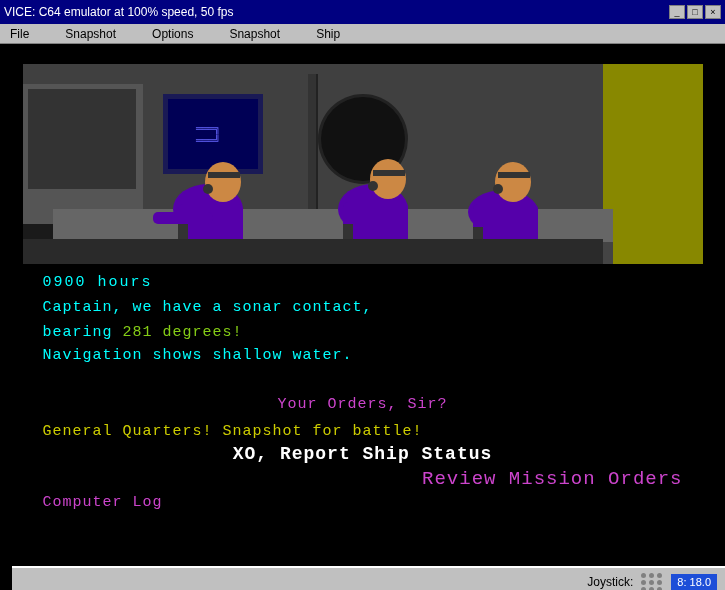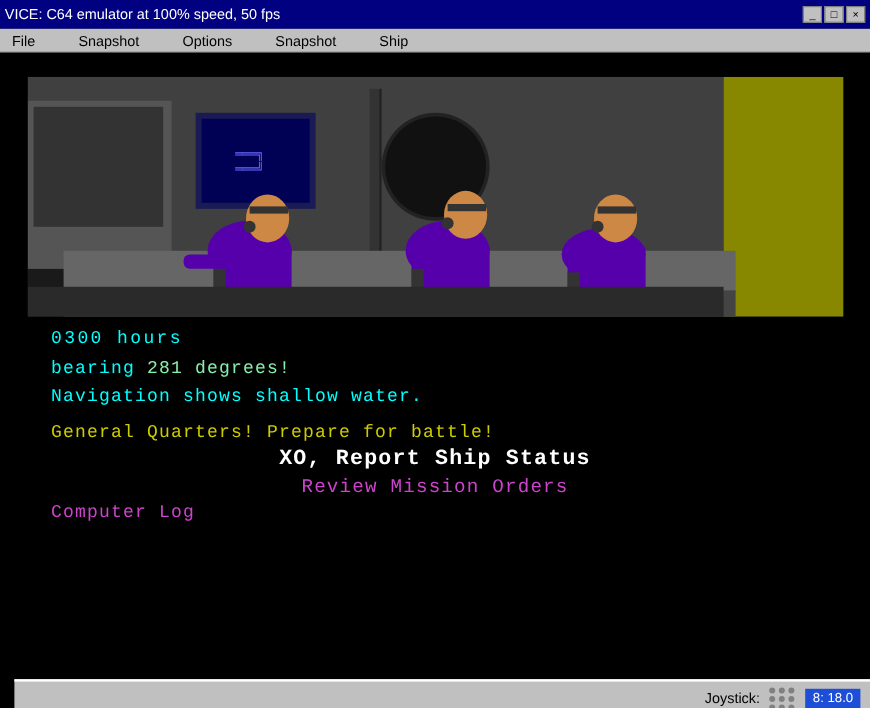--- a/index.html
+++ b/index.html
@@ -111,21 +111,21 @@
       letter-spacing: 1px;
       color: #00ffff;
       line-height: 1.4;
       margin-bottom: 4px;
     }
 
     .line-nav {
       font-size: 15px;
       letter-spacing: 1px;
       color: #00ffff;
-      margin-bottom: 13px;
+      margin-bottom: 32px;
     }
 
     .line-orders {
       font-size: 15px;
       letter-spacing: 1px;
       color: #cc44cc;
       text-align: center;
       margin-bottom: 10px;
     }
 
@@ -139,24 +139,24 @@
     .line-xo {
       font-size: 18px;
       letter-spacing: 1px;
       color: #ffffff;
       font-weight: bold;
       text-align: center;
       margin-bottom: 4px;
     }
 
     .line-review {
-      font-size: 16px;
+      font-size: 19px;
       letter-spacing: 1px;
       color: #cc44cc;
-      text-align: center;
+      text-align: right;
       margin-bottom: 4px;
     }
 
     .line-computer {
       font-size: 15px;
       letter-spacing: 1px;
       color: #cc44cc;
       text-align: left;
     }
 
@@ -291,33 +291,35 @@
         <rect x="155" y="160" width="10" height="20" fill="#333"></rect>
         <rect x="320" y="160" width="10" height="20" fill="#333"></rect>
         <rect x="450" y="163" width="10" height="20" fill="#333"></rect>
 
         <rect x="0" y="175" width="580" height="25" fill="#2a2a2a"></rect>
       </svg>
     </div>
 
     <div id="text-area">
       <div class="line-status">
-        <span>0300 hours</span>
+        <span>0900 hours</span>
       </div>
 
+      <div class="line-contact">Captain, we have a sonar contact,</div>
       <div class="line-contact">
-        <span>bearing </span><span style="color:#86efac;">281 degrees!</span>
+        <span>bearing </span><span style="color:#84cc16;">281 degrees!</span>
       </div>
 
       <div class="line-nav">
         <span>Navigation shows shallow water.</span>
       </div>
 
-
-      <div class="line-general">General Quarters! Prepare for battle!</div>
+      <div class="line-orders">Your Orders, Sir?</div>
+
+      <div class="line-general">General Quarters! Snapshot for battle!</div>
       <div class="line-xo">XO, Report Ship Status</div>
       <div class="line-review">Review Mission Orders</div>
       <div class="line-computer">Computer Log</div>
     </div>
   </div>
 
   <div id="status-bar">
     <span class="joystick-label">Joystick:</span>
     <div class="joystick-dots">
       <div class="dot"></div>

